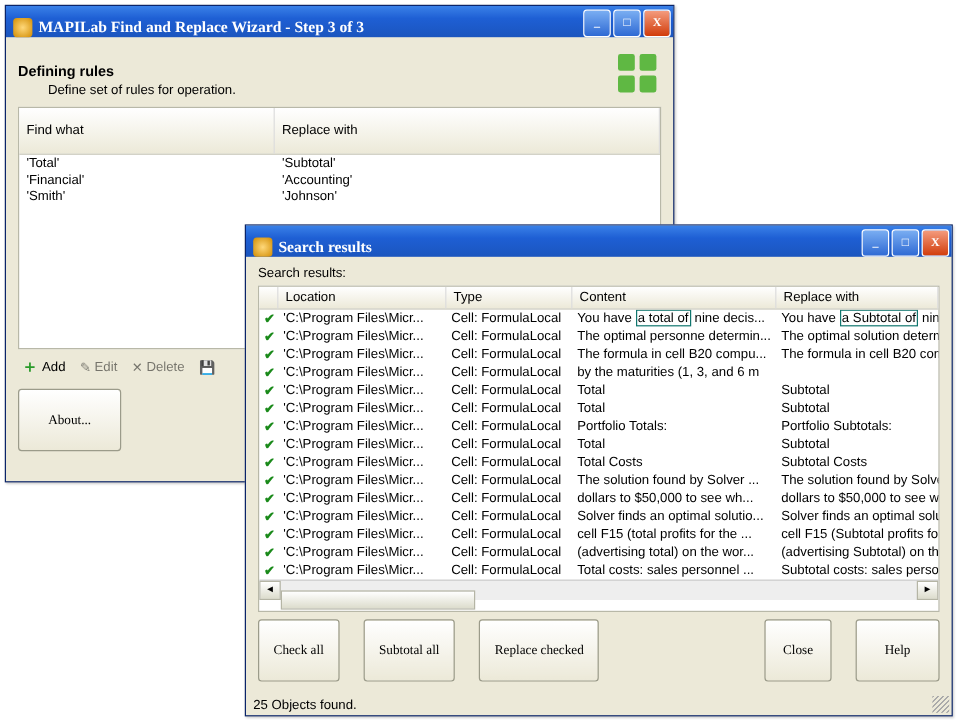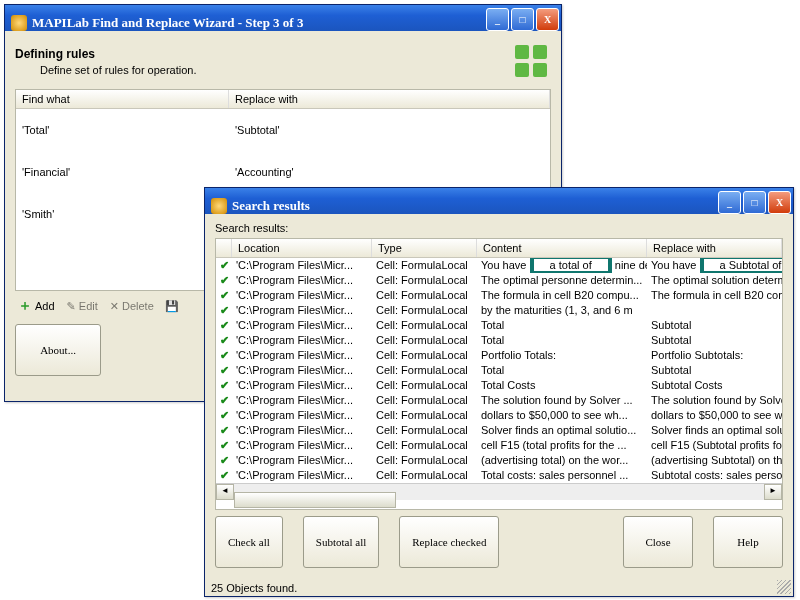--- a/index.html
+++ b/index.html
@@ -4,45 +4,45 @@
 <style>
   body{margin:0;font:11px Tahoma,sans-serif;background:#fff;width:800px;height:600px;overflow:hidden;position:relative;color:#000}
   .win{position:absolute;background:#ece9d8;border:1px solid #0a246a;box-shadow:1px 1px 2px rgba(0,0,0,.2)}
   .tb{height:26px;background:linear-gradient(#3a81e8,#1e5fd4 40%,#1b55be);color:#fff;display:flex;align-items:flex-end;padding:0 2px 0 6px;font:bold 13px Tahoma}
   .tb .ico{width:16px;height:16px;background:radial-gradient(#ffd87a,#d18b00);border-radius:3px;margin-right:5px;display:inline-block}
   .tb .ttl{flex:1;white-space:nowrap;overflow:hidden}
   .wbtns{display:flex;gap:2px}
   .wbtn{width:21px;height:21px;border:1px solid #fff;border-radius:3px;background:linear-gradient(#7aaef2,#2f6ad4);display:flex;align-items:center;justify-content:center;color:#fff;font-weight:bold;font-size:10px;cursor:pointer}
   .wbtn.cl{background:linear-gradient(#f49c7e,#d13c0b)}
   .body{padding:10px}
-  .hdr{display:flex;align-items:center;margin-bottom:8px}
+  .hdr{display:flex;align-items:flex-end;margin-bottom:8px}
   .hdr-t{font-weight:bold;font-size:12px}
   .hdr-s{margin:3px 0 0 25px}
   .hdr-ico{width:40px;height:40px;margin-left:auto;display:grid;grid-template:1fr 1fr/1fr 1fr;gap:4px;padding:4px;box-sizing:border-box}
   .hdr-ico span{background:#5fb843;border-radius:2px}
   .grid{background:#fff;border:1px solid #b8b8a8;height:200px;overflow:auto}
   .gh{display:flex;background:linear-gradient(#fff,#ece9d8);border-bottom:1px solid #c9c7ba;font-size:11px}
-  .gh div{padding:3px 6px;border-right:1px solid #ddd;box-sizing:border-box}
+  .gh div{padding:13px 6px;border-right:1px solid #ddd;box-sizing:border-box}
   .gc1{width:213px}.gc2{flex:1}
-  .gr{display:flex;padding:15px 0}
+  .gr{display:flex;padding:1px 0}
   .gr div{padding:0 6px;box-sizing:border-box;white-space:nowrap;overflow:hidden}
   .tbl{margin-top:5px;display:flex;align-items:center;gap:6px}
   .ibtn{display:flex;align-items:center;gap:3px;padding:1px 3px;cursor:pointer}
   .ibtn.dis{opacity:.5}
   .plus{color:#2a9b2a;font-weight:bold;font-size:14px}
   .btn{background:linear-gradient(#fff,#ece9d8);border:1px solid #9b9b8a;border-radius:3px;padding:19px 12px;cursor:pointer;font:11px Tahoma}
   .ftr{display:flex;margin-top:8px}
   .rlist{background:#fff;border:1px solid #b8b8a8;height:270px;overflow:auto;margin-bottom:6px}
   .rh{display:flex;background:linear-gradient(#fff,#ece9d8);border-bottom:1px solid #c9c7ba;position:sticky;top:0}
   .rh div{padding:3px 6px;border-right:1px solid #ddd;box-sizing:border-box;white-space:nowrap}
   .rc0{width:16px}.rc1{width:140px}.rc2{width:105px}.rc3{width:170px}.rc4{flex:1}
   .rr{display:flex;font-size:11px;padding:0}
   .rr>div{padding:1px 4px;box-sizing:border-box;white-space:nowrap;overflow:hidden}
   .chk{color:#1a8a1a;font-weight:bold;text-align:center}
-  .hl{border:4px solid #0f766e;padding:0 16px}
+  .hl{border:1px solid #0f766e;padding:0 1px}
   .bbar{display:flex;gap:20px;align-items:center}
   .status{position:absolute;left:6px;bottom:2px;font-size:11px}
   .sbcorner{position:absolute;right:2px;bottom:2px;width:14px;height:14px;background:repeating-linear-gradient(135deg,#aaa 0 1px,transparent 1px 3px)}
   .hscroll{height:16px;background:#eee;border-top:1px solid #ccc;position:relative;display:flex;align-items:center}
   .hscroll .ar{width:16px;height:14px;background:linear-gradient(#fff,#dcdccc);border:1px solid #b5b5a5;text-align:center;font-size:8px;line-height:12px;cursor:pointer}
   .hscroll .tr{flex:1;position:relative}
   .hscroll .th{position:absolute;left:0;top:0;height:14px;width:160px;background:linear-gradient(#fff,#dcdccc);border:1px solid #b5b5a5}
 </style>
 </head>
 <body>
@@ -245,19 +245,19 @@
             <div class="th"></div>
           </div>
         <div class="ar">►</div>
       </div>
     </div>
     <div class="bbar">
       <button class="btn">Check all</button>
       <button class="btn">Subtotal all</button>
       <button class="btn">Replace checked</button>
       <div style="flex:1"></div>
-      <button class="btn" style="width:70px">Close</button>
+      <button class="btn" style="width:56px">Close</button>
       <button class="btn" style="width:70px">Help</button>
     </div>
   </div>
   <div class="status">25 Objects found.</div>
   <div class="sbcorner"></div>
 </div>
 
 </body></html>

